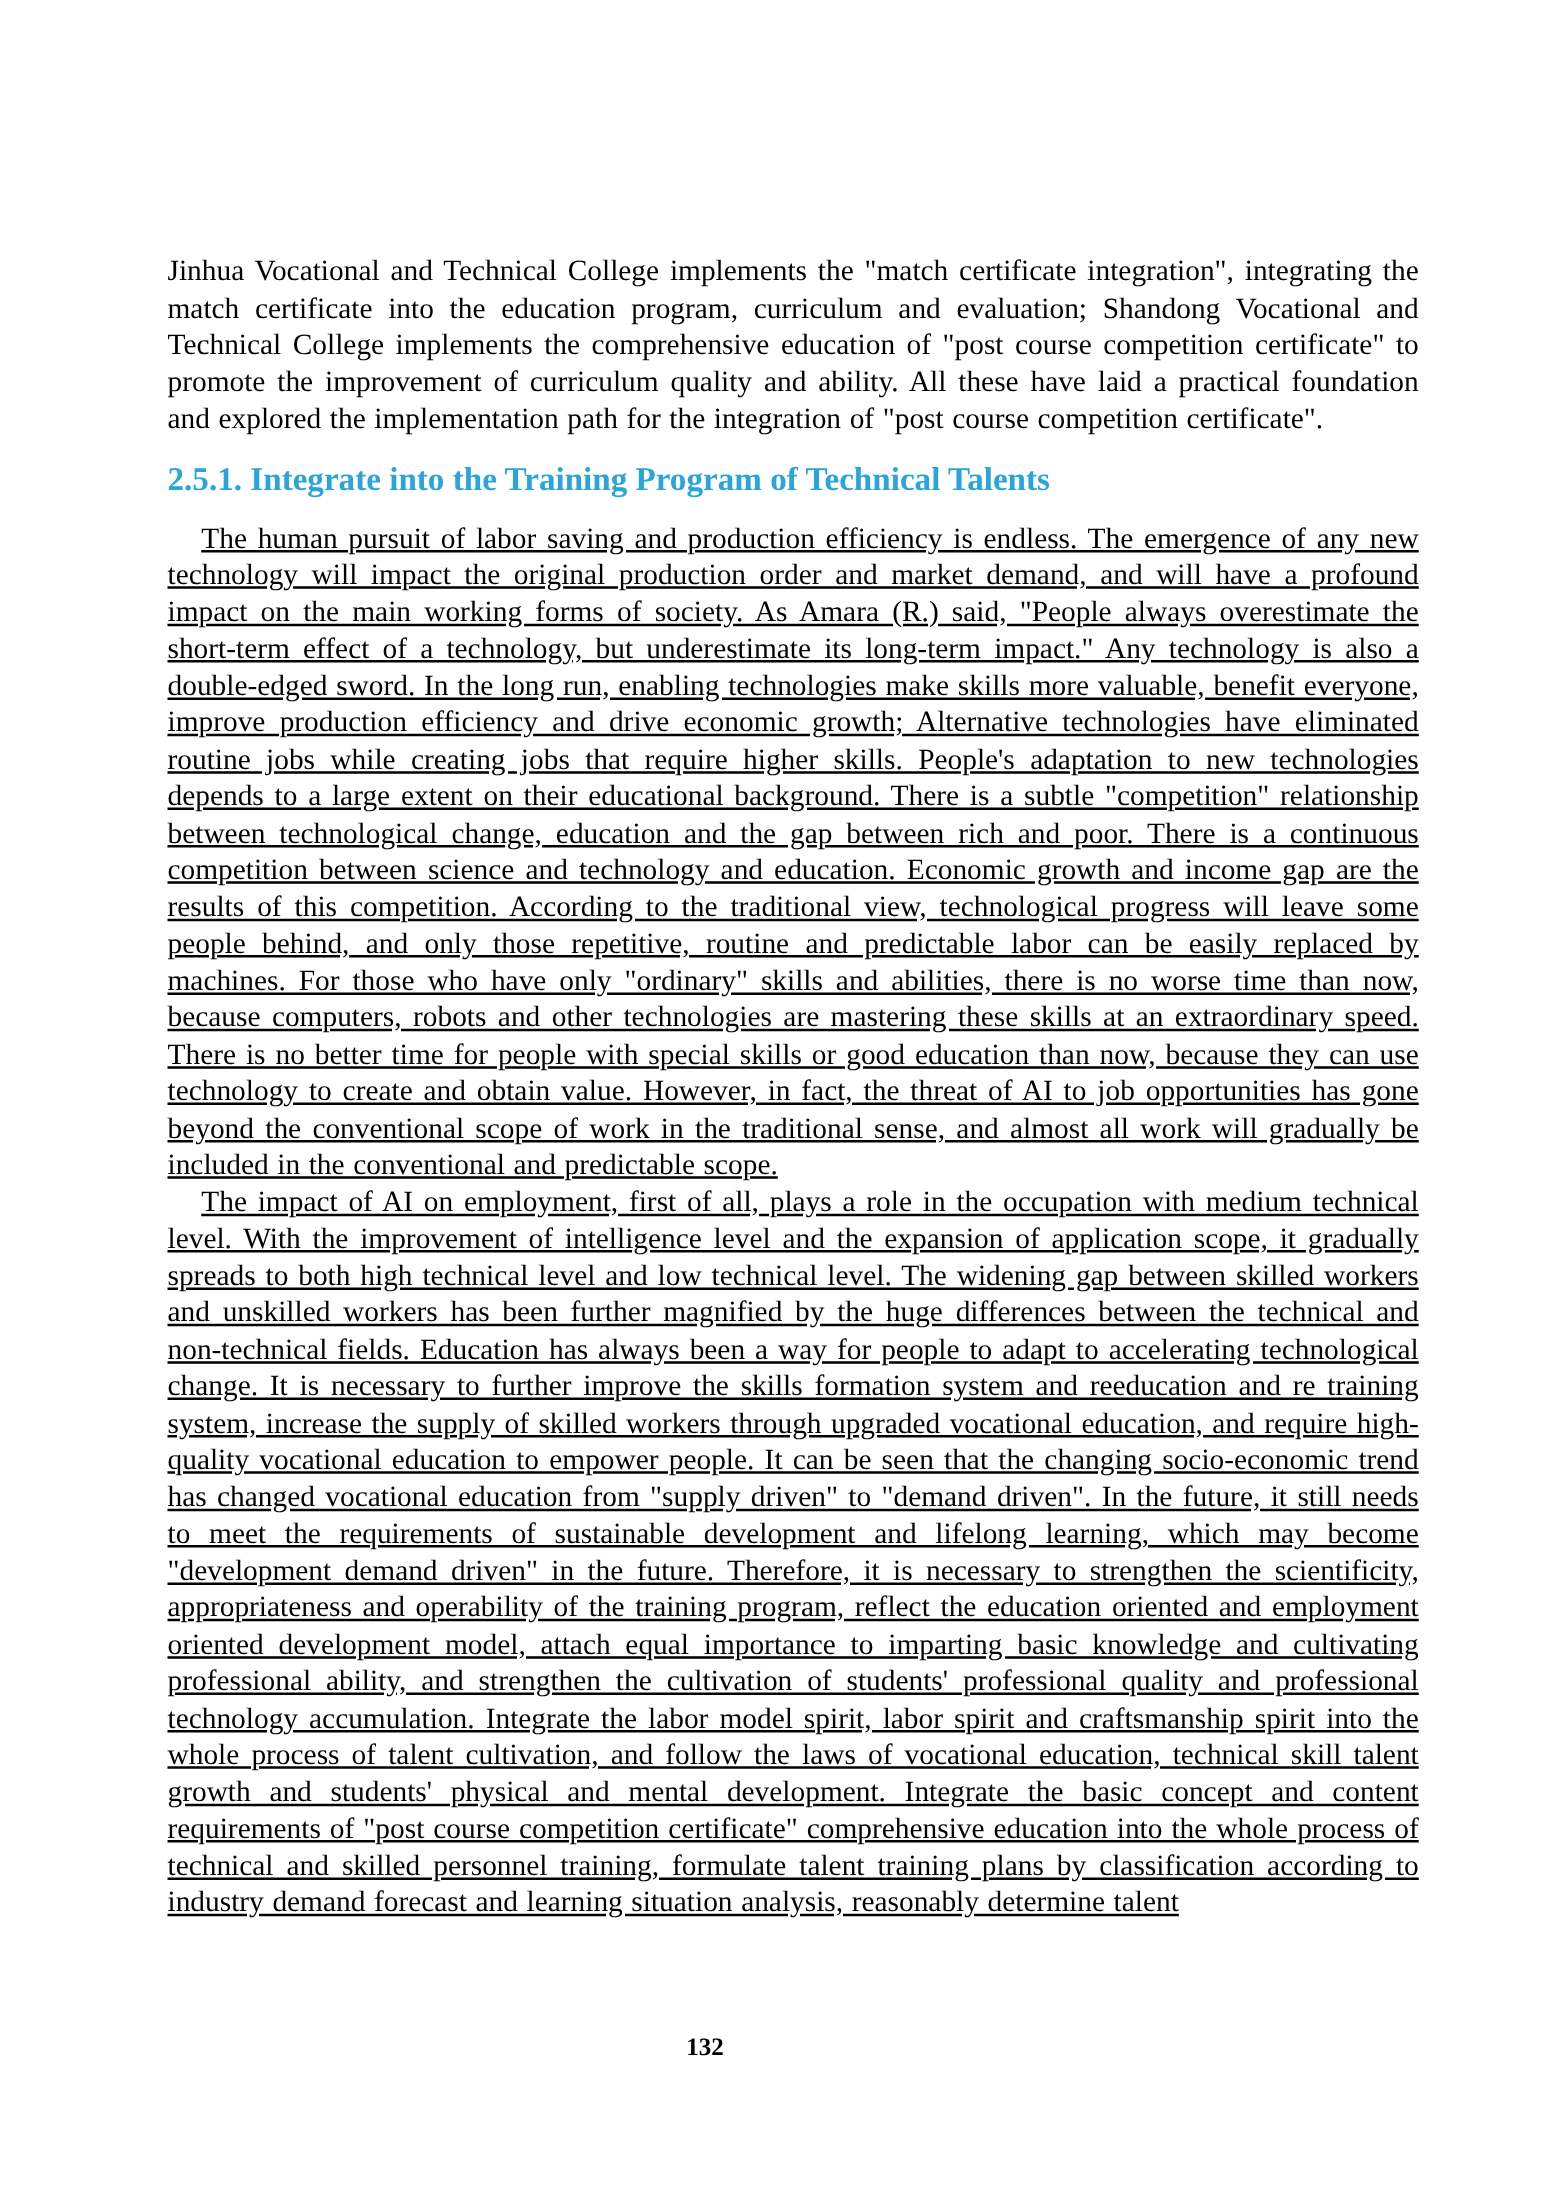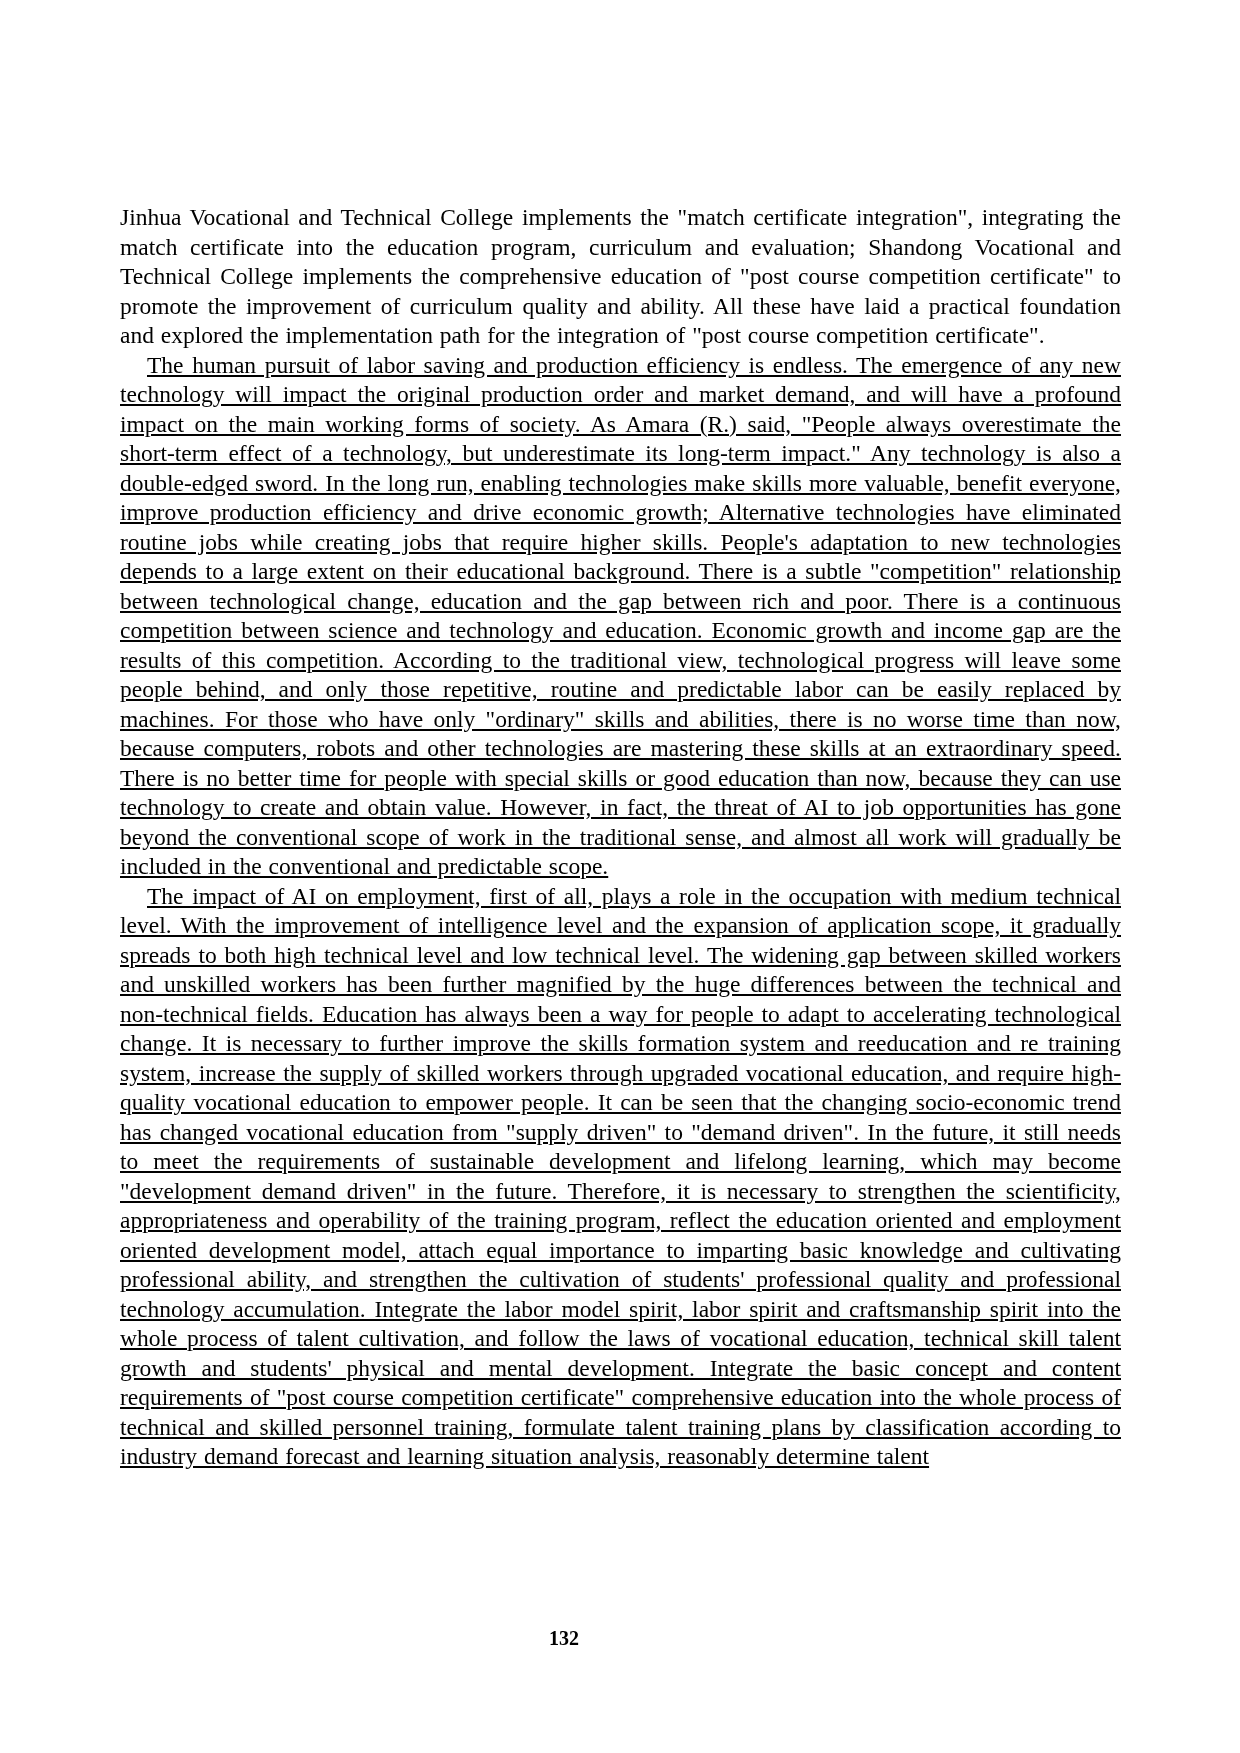--- a/index.html
+++ b/index.html
@@ -7,21 +7,21 @@
     width: 1240px;
     height: 1753px;
     background: #ffffff;
     position: relative;
     font-family: "Liberation Serif", serif;
     color: #000000;
     overflow: hidden;
   }
   .content {
     position: absolute;
-    left: 120px;
+    left: 134px;
     top: 203px;
     width: 1001px;
   }
   .para {
     font-size: 23.5px;
     line-height: 29.5px;
     text-align: justify;
     margin: 0;
     word-spacing: 1px;
   }
@@ -41,19 +41,20 @@
     font-size: 20px;
     font-weight: 700;
   }
 </style>
 </head>
 <body>
 
 <div class="content">
   <p class="para">Jinhua Vocational and Technical College implements the "match certificate integration", integrating the match certificate into the education program, curriculum and evaluation; Shandong Vocational and Technical College implements the comprehensive education of "post course competition certificate" to promote the improvement of curriculum quality and ability. All these have laid a practical foundation and explored the implementation path for the integration of "post course competition certificate".</p>
 
+  <h2 class="heading" style="color: rgb(41, 165, 220);">2.5.1. Integrate into the Training Program of Technical Talents</h2>
 
   <p class="para indented">The human pursuit of labor saving and production efficiency is endless. The emergence of any new technology will impact the original production order and market demand, and will have a profound impact on the main working forms of society. As Amara (R.) said, "People always overestimate the short-term effect of a technology, but underestimate its long-term impact." Any technology is also a double-edged sword. In the long run, enabling technologies make skills more valuable, benefit everyone, improve production efficiency and drive economic growth; Alternative technologies have eliminated routine jobs while creating jobs that require higher skills. People's adaptation to new technologies depends to a large extent on their educational background. There is a subtle "competition" relationship between technological change, education and the gap between rich and poor. There is a continuous competition between science and technology and education. Economic growth and income gap are the results of this competition. According to the traditional view, technological progress will leave some people behind, and only those repetitive, routine and predictable labor can be easily replaced by machines. For those who have only "ordinary" skills and abilities, there is no worse time than now, because computers, robots and other technologies are mastering these skills at an extraordinary speed. There is no better time for people with special skills or good education than now, because they can use technology to create and obtain value. However, in fact, the threat of AI to job opportunities has gone beyond the conventional scope of work in the traditional sense, and almost all work will gradually be included in the conventional and predictable scope.</p>
 
   <p class="para indented">The impact of AI on employment, first of all, plays a role in the occupation with medium technical level. With the improvement of intelligence level and the expansion of application scope, it gradually spreads to both high technical level and low technical level. The widening gap between skilled workers and unskilled workers has been further magnified by the huge differences between the technical and non-technical fields. Education has always been a way for people to adapt to accelerating technological change. It is necessary to further improve the skills formation system and reeducation and re training system, increase the supply of skilled workers through upgraded vocational education, and require high-quality vocational education to empower people. It can be seen that the changing socio-economic trend has changed vocational education from "supply driven" to "demand driven". In the future, it still needs to meet the requirements of sustainable development and lifelong learning, which may become "development demand driven" in the future. Therefore, it is necessary to strengthen the scientificity, appropriateness and operability of the training program, reflect the education oriented and employment oriented development model, attach equal importance to imparting basic knowledge and cultivating professional ability, and strengthen the cultivation of students' professional quality and professional technology accumulation. Integrate the labor model spirit, labor spirit and craftsmanship spirit into the whole process of talent cultivation, and follow the laws of vocational education, technical skill talent growth and students' physical and mental development. Integrate the basic concept and content requirements of "post course competition certificate" comprehensive education into the whole process of technical and skilled personnel training, formulate talent training plans by classification according to industry demand forecast and learning situation analysis, reasonably determine talent</p>
 </div>
 
 <div class="page-number">132</div>
 
 </body></html>

